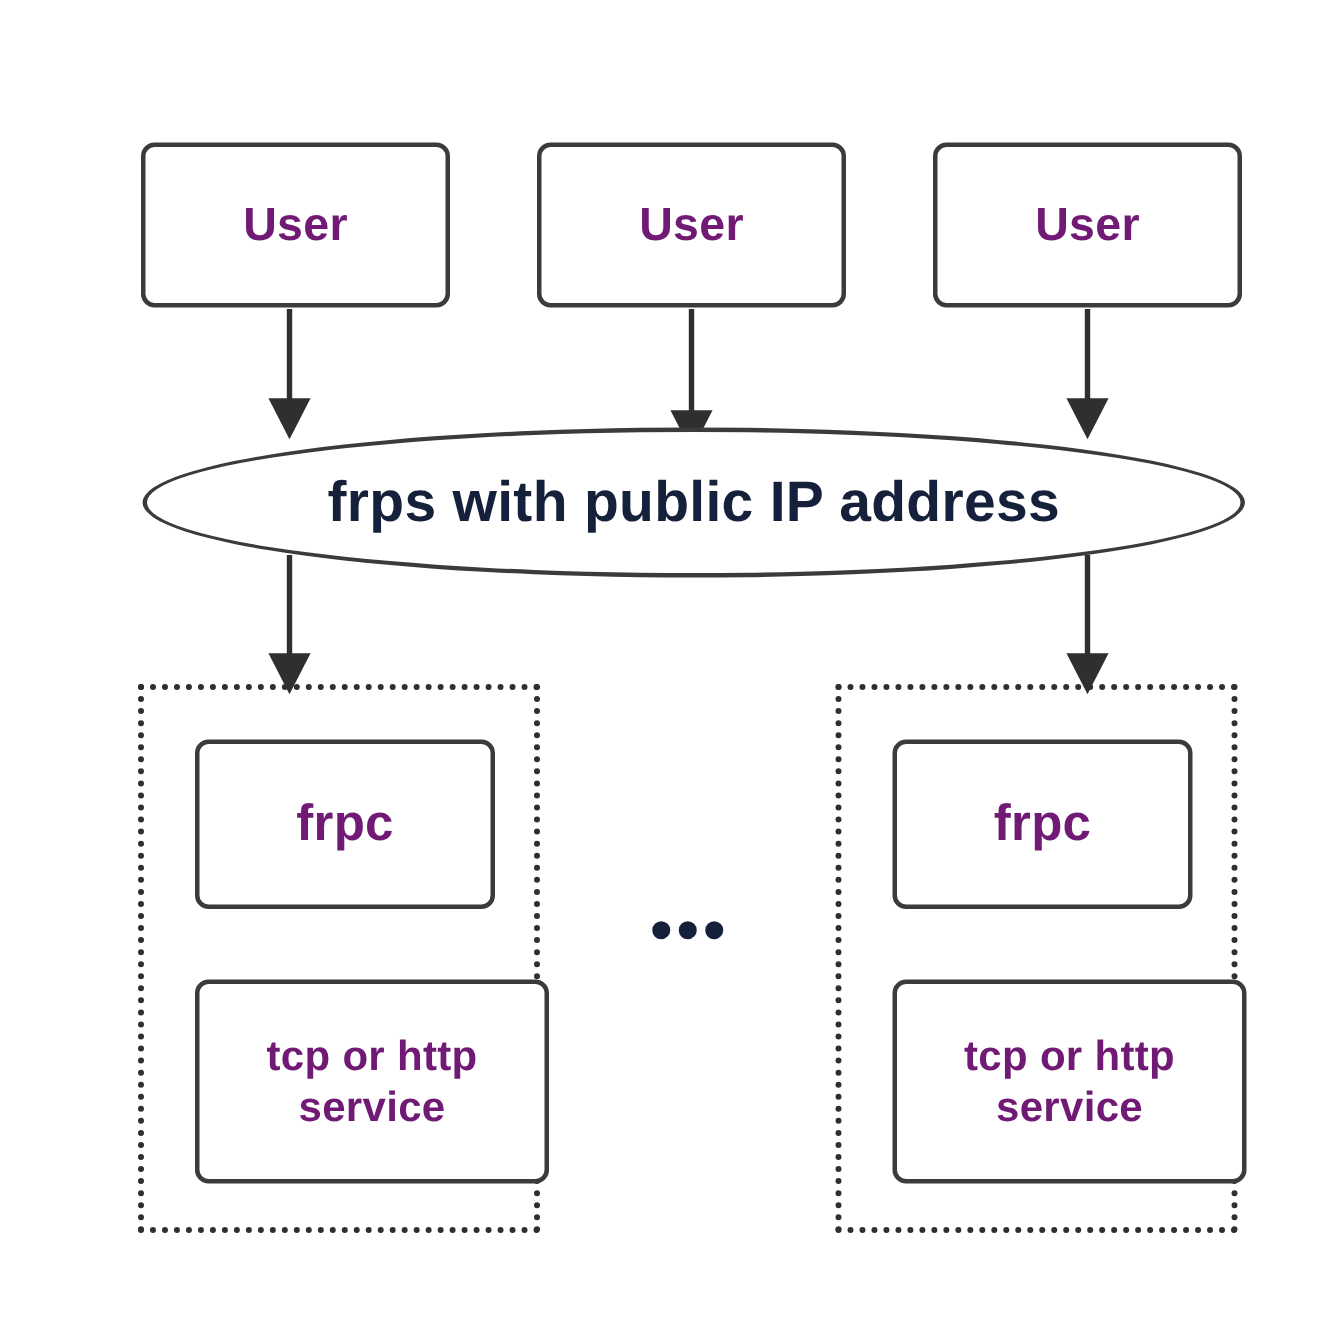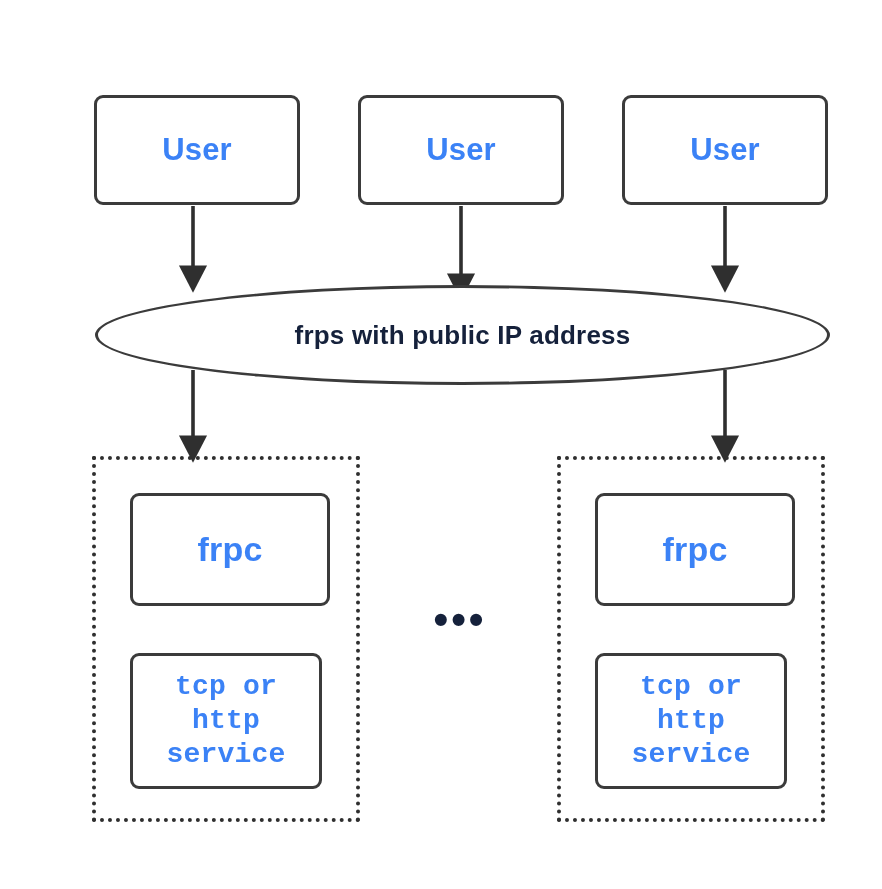--- a/index.html
+++ b/index.html
@@ -32,21 +32,21 @@
   .node {
     position: absolute;
     box-sizing: border-box;
     background: #ffffff;
     border: 3px solid #3b3b3b;
     border-radius: 9px;
     display: flex;
     align-items: center;
     justify-content: center;
     text-align: center;
-    color: #3b82f6;
+    color: #701a75;
     font-weight: bold;
     line-height: 1.22;
     letter-spacing: 0.2px;
   }
 
   
   .user-box {
     top: 95px;
     height: 110px;
     width: 206px;
@@ -65,21 +65,21 @@
     height: 100px;
     box-sizing: border-box;
     background: #ffffff;
     border: 3px solid #3b3b3b;
     border-radius: 50%;
     display: flex;
     align-items: center;
     justify-content: center;
     color: #15213b;
     font-weight: bold;
-    font-size: 26px;
+    font-size: 38px;
     letter-spacing: 0.2px;
   }
 
   
   .client-group {
     position: absolute;
     top: 456px;
     width: 268px;
     height: 366px;
     box-sizing: border-box;
@@ -92,24 +92,23 @@
   .frpc-box {
     top: 33px;
     left: 34px;
     width: 200px;
     height: 113px;
     font-size: 34px;
   }
   .service-box {
     top: 193px;
     left: 34px;
-    width: 192px;
+    width: 236px;
     height: 136px;
     font-size: 28px;
-    font-family: Liberation Mono, monospace;
   }
 
   
   .ellipsis {
     position: absolute;
     left: 420px;
     top: 598px;
     width: 80px;
     height: 44px;
     display: flex;

